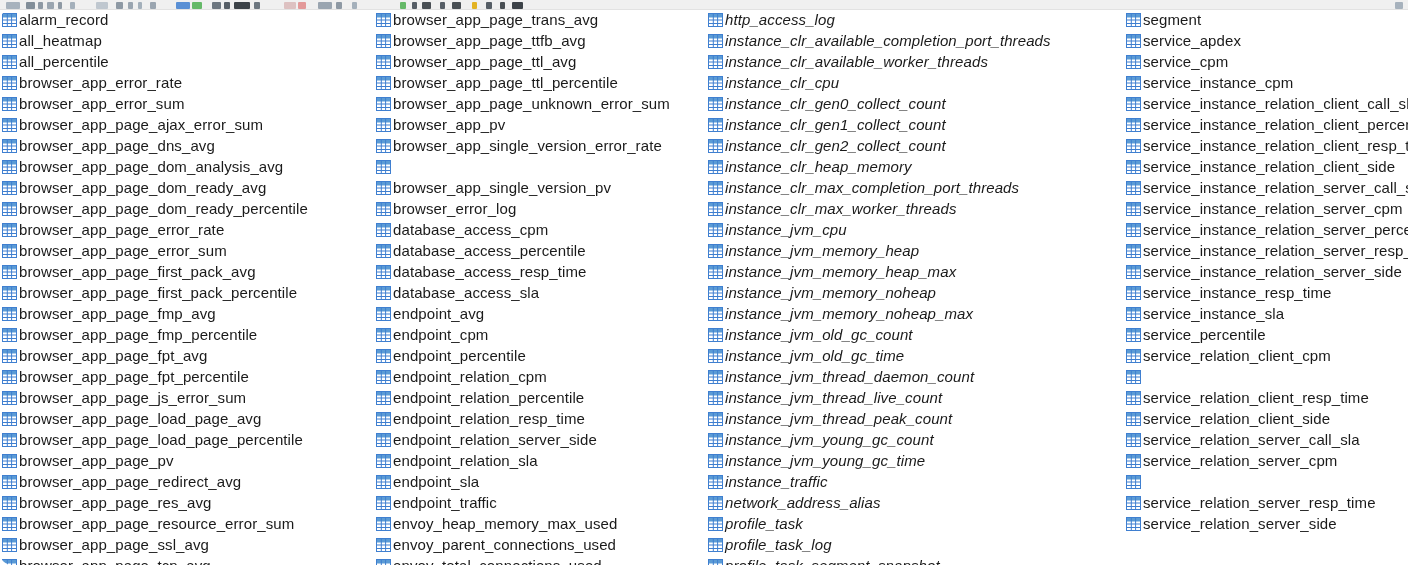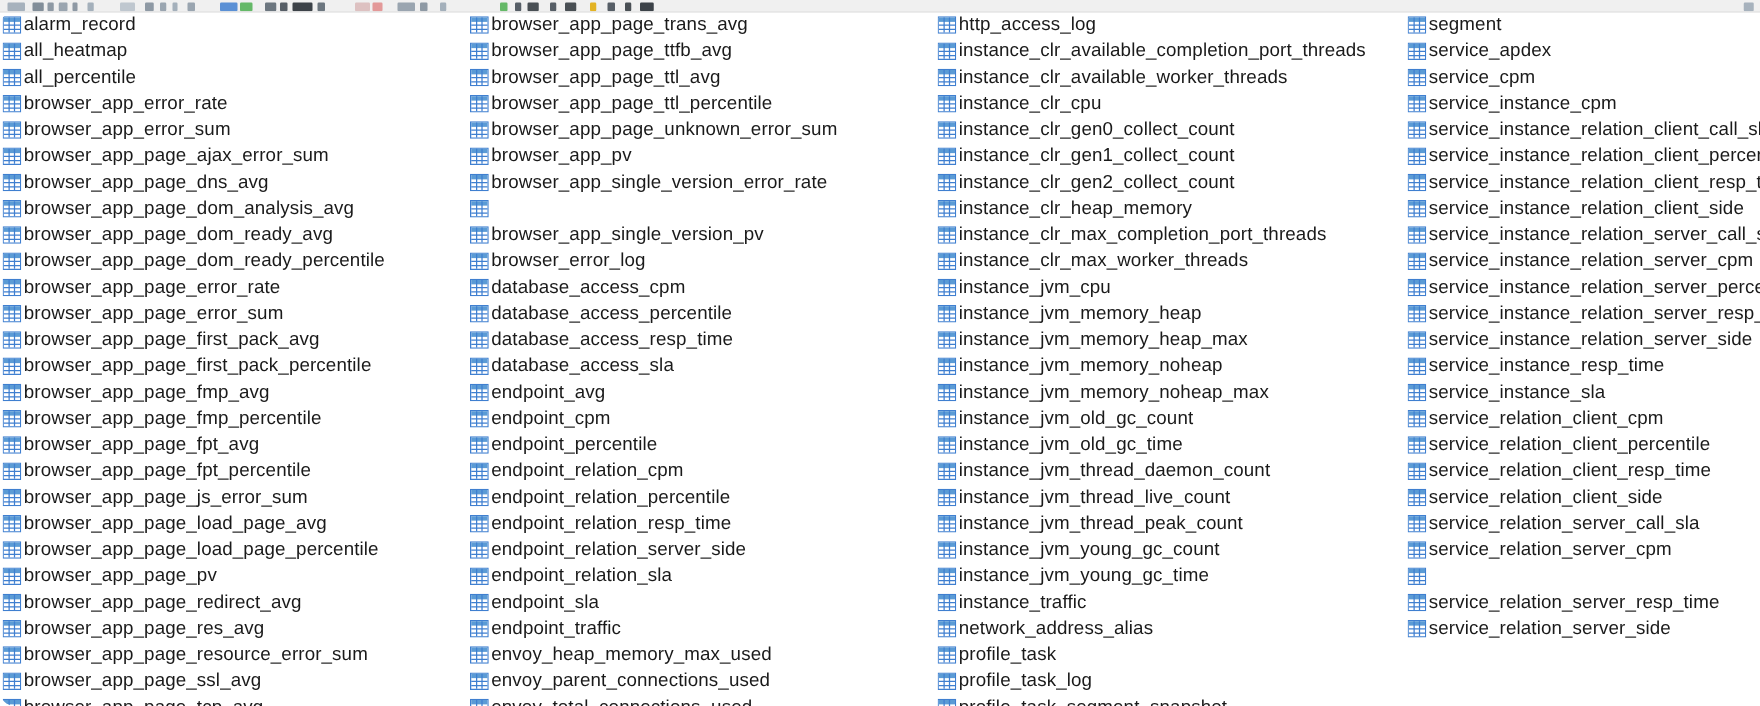--- a/index.html
+++ b/index.html
@@ -46,21 +46,21 @@
     border-radius: 12px;
   }
   .column {
     position: absolute;
     top: 0;
     overflow: hidden;
     height: 556px;
   }
   #col-0 { left: 2px;    width: 372px; }
   #col-1 { left: 376px;  width: 368px; }
-  #col-2 { left: 750px;  width: 372px; }
+  #col-2 { left: 708px;  width: 372px; font-style: italic; }
   #col-3 { left: 1126px; width: 282px; }
 
   .table-row {
     display: flex;
     align-items: center;
     height: 21px;
     white-space: nowrap;
     cursor: default;
   }
 
@@ -1380,34 +1380,46 @@
         <span class="tbl-icon">
           <svg width="15" height="14" viewBox="0 0 15 14">
             <rect x="0.5" y="0.5" width="14" height="13" fill="#ffffff" stroke="#3f7fd0" stroke-width="1"></rect>
             <rect x="1" y="1" width="13" height="3.5" fill="#5b9bd5"></rect>
             <line x1="1" y1="7" x2="14" y2="7" stroke="#3f7fd0" stroke-width="1"></line>
             <line x1="1" y1="10.5" x2="14" y2="10.5" stroke="#3f7fd0" stroke-width="1"></line>
             <line x1="5.3" y1="1" x2="5.3" y2="13" stroke="#3f7fd0" stroke-width="1"></line>
             <line x1="9.6" y1="1" x2="9.6" y2="13" stroke="#3f7fd0" stroke-width="1"></line>
           </svg>
         </span>
+        <span class="row-label">service_percentile</span>
+      </div>
+      <div class="table-row">
+        <span class="tbl-icon">
+          <svg width="15" height="14" viewBox="0 0 15 14">
+            <rect x="0.5" y="0.5" width="14" height="13" fill="#ffffff" stroke="#3f7fd0" stroke-width="1"></rect>
+            <rect x="1" y="1" width="13" height="3.5" fill="#5b9bd5"></rect>
+            <line x1="1" y1="7" x2="14" y2="7" stroke="#3f7fd0" stroke-width="1"></line>
+            <line x1="1" y1="10.5" x2="14" y2="10.5" stroke="#3f7fd0" stroke-width="1"></line>
+            <line x1="5.3" y1="1" x2="5.3" y2="13" stroke="#3f7fd0" stroke-width="1"></line>
+            <line x1="9.6" y1="1" x2="9.6" y2="13" stroke="#3f7fd0" stroke-width="1"></line>
+          </svg>
+        </span>
         <span class="row-label">service_relation_client_cpm</span>
       </div>
       <div class="table-row">
         <span class="tbl-icon">
           <svg width="15" height="14" viewBox="0 0 15 14">
             <rect x="0.5" y="0.5" width="14" height="13" fill="#ffffff" stroke="#3f7fd0" stroke-width="1"></rect>
             <rect x="1" y="1" width="13" height="3.5" fill="#5b9bd5"></rect>
             <line x1="1" y1="7" x2="14" y2="7" stroke="#3f7fd0" stroke-width="1"></line>
             <line x1="1" y1="10.5" x2="14" y2="10.5" stroke="#3f7fd0" stroke-width="1"></line>
             <line x1="5.3" y1="1" x2="5.3" y2="13" stroke="#3f7fd0" stroke-width="1"></line>
             <line x1="9.6" y1="1" x2="9.6" y2="13" stroke="#3f7fd0" stroke-width="1"></line>
           </svg>
         </span>
-        <span class="row-label">service_relation_client_percentile</span>
       </div>
       <div class="table-row">
         <span class="tbl-icon">
           <svg width="15" height="14" viewBox="0 0 15 14">
             <rect x="0.5" y="0.5" width="14" height="13" fill="#ffffff" stroke="#3f7fd0" stroke-width="1"></rect>
             <rect x="1" y="1" width="13" height="3.5" fill="#5b9bd5"></rect>
             <line x1="1" y1="7" x2="14" y2="7" stroke="#3f7fd0" stroke-width="1"></line>
             <line x1="1" y1="10.5" x2="14" y2="10.5" stroke="#3f7fd0" stroke-width="1"></line>
             <line x1="5.3" y1="1" x2="5.3" y2="13" stroke="#3f7fd0" stroke-width="1"></line>
             <line x1="9.6" y1="1" x2="9.6" y2="13" stroke="#3f7fd0" stroke-width="1"></line>

